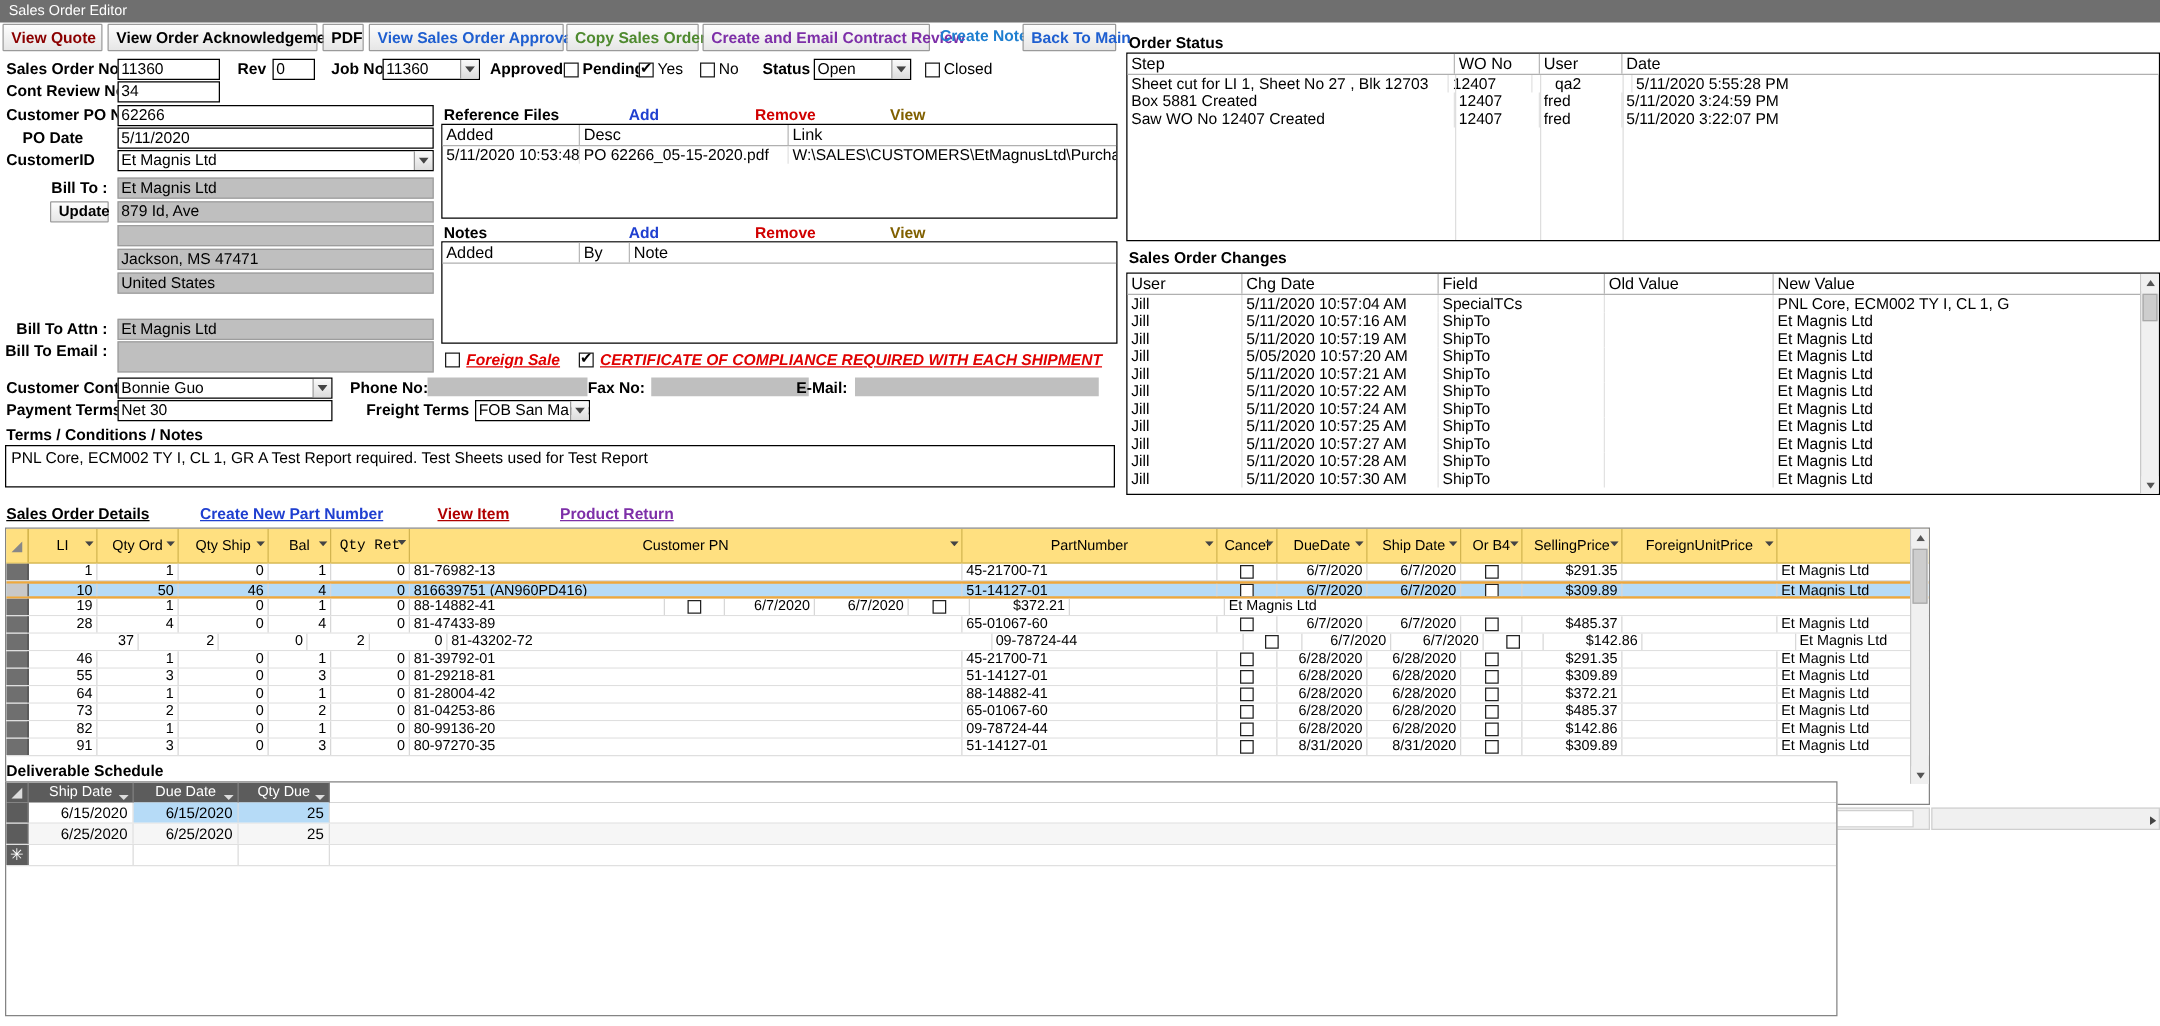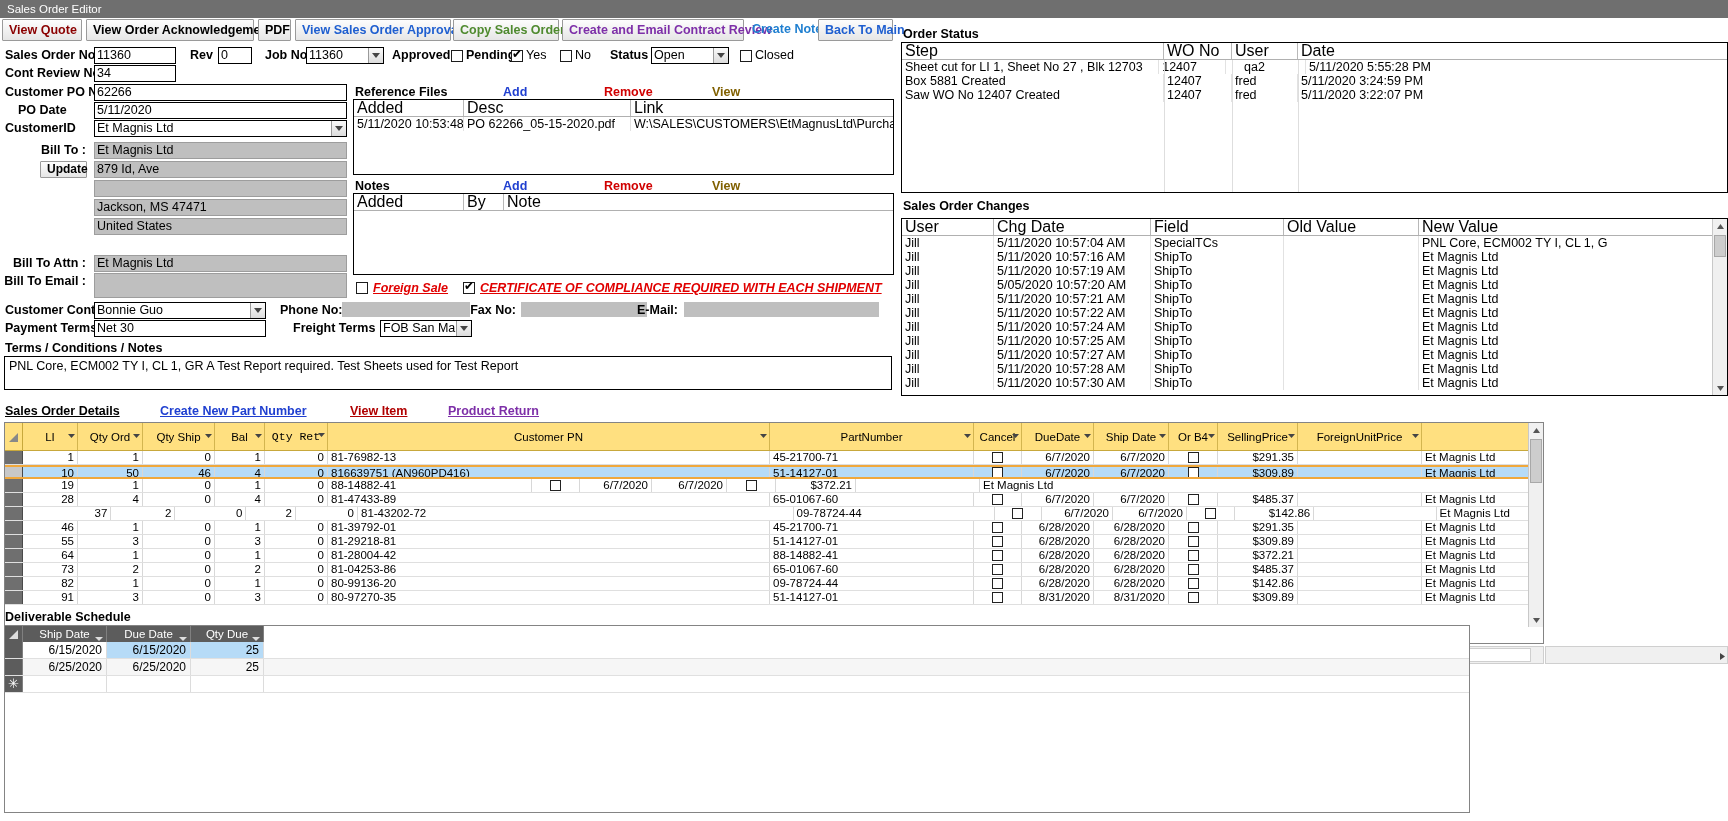--- a/index.html
+++ b/index.html
@@ -60,21 +60,21 @@
     border: 1px solid #1c1c1c; background: #ffffff;
   }
   .cbox.checked::after {
     content: "✔"; position: absolute; left: 0px; top: -3px;
     font-size: 12px; line-height: 12px; color: #000;
   }
 
   
   .gridbox { position: absolute; border: 1px solid #000; background: #fff; overflow: hidden; }
   .ghead { display: flex; background: #ffffff; border-bottom: 1px solid #b0b0b0; height: 17px; }
-  .ghead div { border-right: 1px solid #b8b8b8; padding-left: 3px; font-size: 16px; line-height: 16px; overflow: hidden; white-space: nowrap; }
+  .ghead div { border-right: 1px solid #b8b8b8; padding-left: 3px; font-size: 13px; line-height: 16px; overflow: hidden; white-space: nowrap; }
   .grow { display: flex; height: 14px; }
   .grow div { border-right: 1px solid #e2e2e2; padding-left: 3px; font-size: 12.5px; line-height: 14px; overflow: hidden; white-space: nowrap; }
 
   .sec-title { position: absolute; font-weight: bold; font-size: 12.5px; }
   .link { position: absolute; font-weight: bold; font-size: 12.5px; cursor: pointer; }
   .link.u { text-decoration: underline; }
 
   
   .ds { position: absolute; border: 1px solid #848484; background: #fff; overflow: hidden; }
   .ds-head { display: flex; height: 28px; background: #ffe080; border-bottom: 1px solid #c8a83c; }

